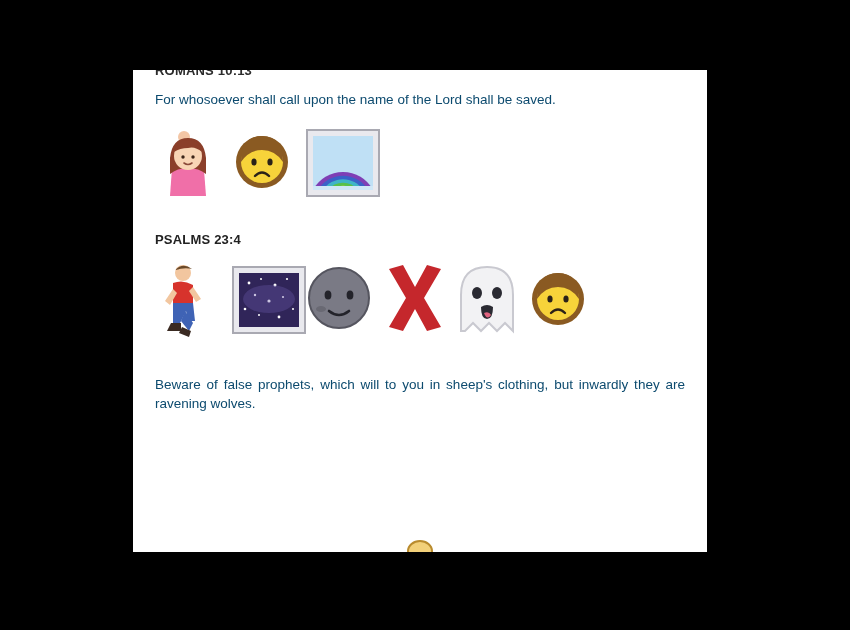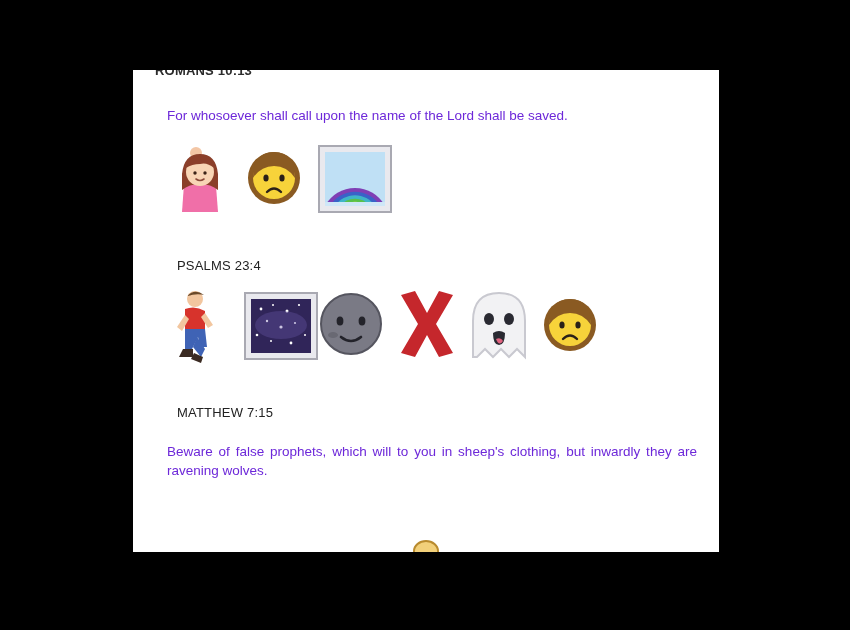--- a/index.html
+++ b/index.html
@@ -20,39 +20,38 @@
     background: #000000;
   }
   .page {
     position: absolute;
     left: 133px;
     top: 70px;
     width: 574px;
     height: 482px;
     background: #ffffff;
     overflow: hidden;
-    padding-left: 12px;
   }
   .inner {
     padding: 0 22px;
     box-sizing: border-box;
   }
   .verse-ref {
     font-size: 13px;
-    font-weight: normal;
+    font-weight: bold;
     color: #222222;
     letter-spacing: 0.2px;
-    margin: 10px;
+    margin: 0;
   }
   .verse-text {
     font-size: 13.5px;
-    color: #6d28d9;
+    color: #0c4a6e;
     line-height: 1.45;
     text-align: justify;
-    margin: 22px 0 0 0;
+    margin: 6px 0 0 0;
   }
   .emoji-row {
     display: flex;
     align-items: center;
     gap: 8px;
     margin-top: 14px;
     font-size: 58px;
     line-height: 1;
     font-family: "DejaVu Sans", sans-serif;
   }
@@ -238,21 +237,20 @@
             <path d="M12 38 Q12 12 33 12 Q54 12 54 38 Q46 26 33 26 Q20 26 12 38 Z" fill="#8a5a22"></path>
             <ellipse cx="25" cy="38" rx="2.6" ry="3.6" fill="#2a2118"></ellipse>
             <ellipse cx="41" cy="38" rx="2.6" ry="3.6" fill="#2a2118"></ellipse>
             <path d="M26 52 Q33 45 40 52" stroke="#2a2118" stroke-width="2.4" fill="none" stroke-linecap="round"></path>
           </svg>
         </span>
       </div>
 
       <div class="spacer-lg"></div>
 
-      <p class="verse-ref">MATTHEW 7:15</p>
       <p class="verse-text">Beware of false prophets, which will to you in sheep's clothing, but inwardly they are ravening wolves.</p>
 
     </div>
 
     <div class="partial-bottom">
       <div class="partial-dot"></div>
     </div>
 
   </div>
 </div>

